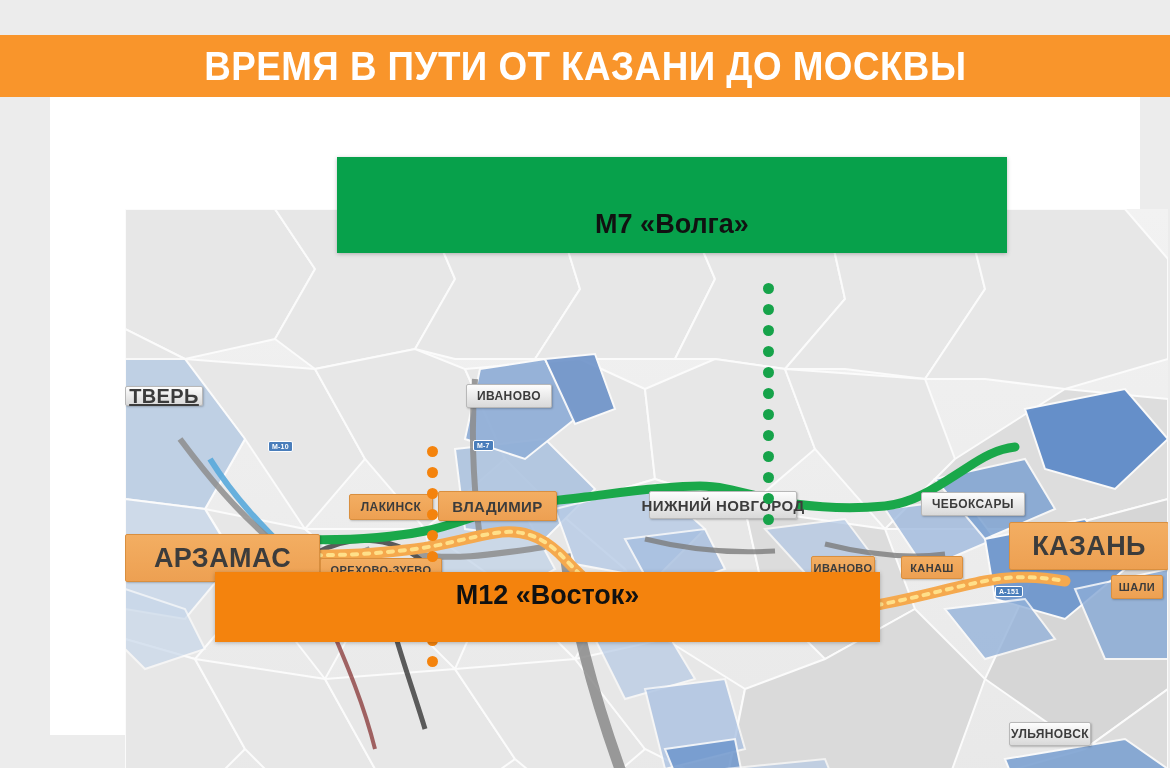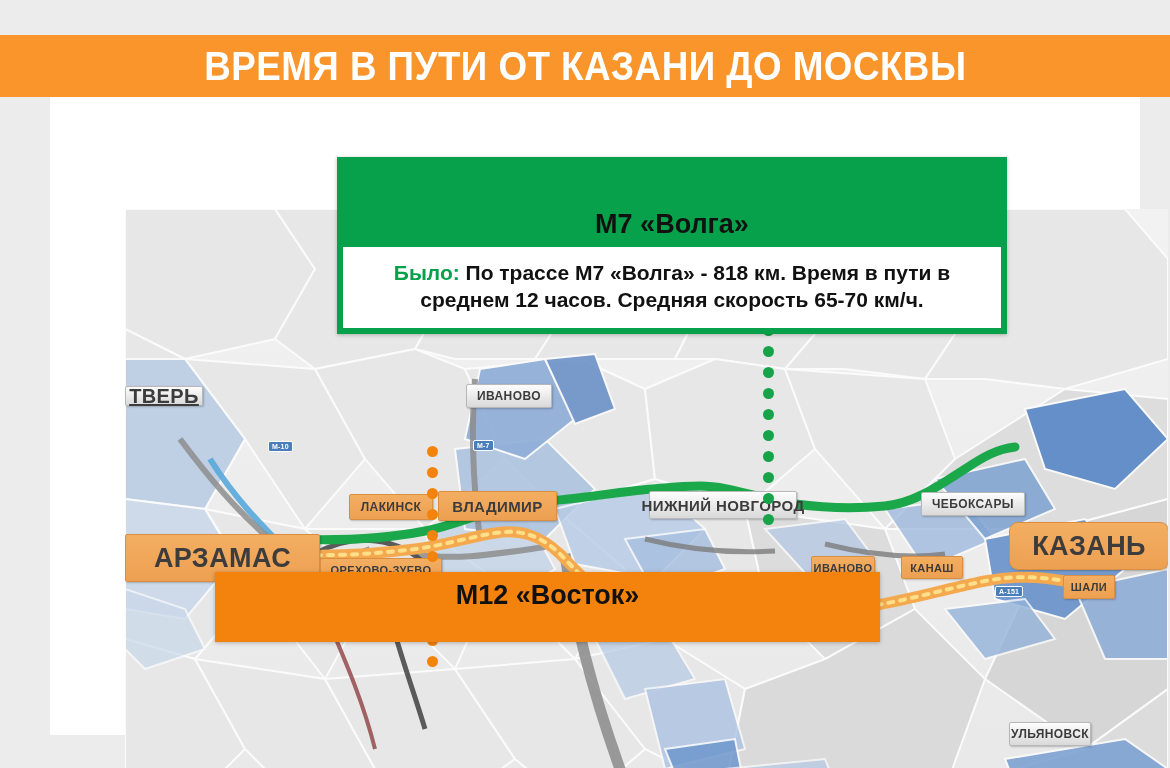--- a/index.html
+++ b/index.html
@@ -248,23 +248,23 @@
     <div class="label orange lbl-sm" style="left:381px;top:368px;width:72px;height:26px;">МУРОМ</div>
 
     <div class="label orange lbl-md" style="left:508px;top:394px;width:111px;height:30px;">АРЗАМАС</div>
 
     <div class="label orange lbl-xs" style="left:686px;top:347px;width:64px;height:23px;">ИВАНОВО</div>
 
     <div class="label orange lbl-xs" style="left:776px;top:347px;width:62px;height:23px;">КАНАШ</div>
 
     <div class="label grey lbl-sm" style="left:796px;top:283px;width:104px;height:24px;">ЧЕБОКСАРЫ</div>
 
-    <div class="label orange lbl-xl" style="left:884px;top:313px;width:160px;height:48px;border-radius:9px;">КАЗАНЬ</div>
-
-    <div class="label orange lbl-xs" style="left:938px;top:366px;width:52px;height:24px;">ШАЛИ</div>
+    <div class="label orange lbl-xl" style="left:884px;top:313px;width:160px;height:48px;">КАЗАНЬ</div>
+
+    <div class="label orange lbl-xs" style="left:986px;top:366px;width:52px;height:24px;">ШАЛИ</div>
 
     <div class="label grey lbl-sm" style="left:884px;top:513px;width:82px;height:24px;">УЛЬЯНОВСК</div>
   </div>
 </div>
 
 <div class="dots" id="dots-green">
   <i></i>
     <i></i>
     <i></i>
     <i></i>
@@ -286,20 +286,17 @@
     <i></i>
     <i></i>
     <i></i>
     <i></i>
     <i></i>
     <i></i>
 </div>
 
 <div class="infobox" id="box-m7">
   <div class="ib-head">M7 «Волга»</div>
-  <div class="ib-body">
-    <span class="hl-green">Было:</span><span> По трассе М7 «Волга» - 818 км. Время в пути в среднем 12 часов. Средняя скорость 65-70 км/ч.</span>
-  </div>
 </div>
 
 <div class="infobox" id="box-m12">
   <div class="ib-head">M12 «Восток»</div>
 </div>
 
 </body></html>

